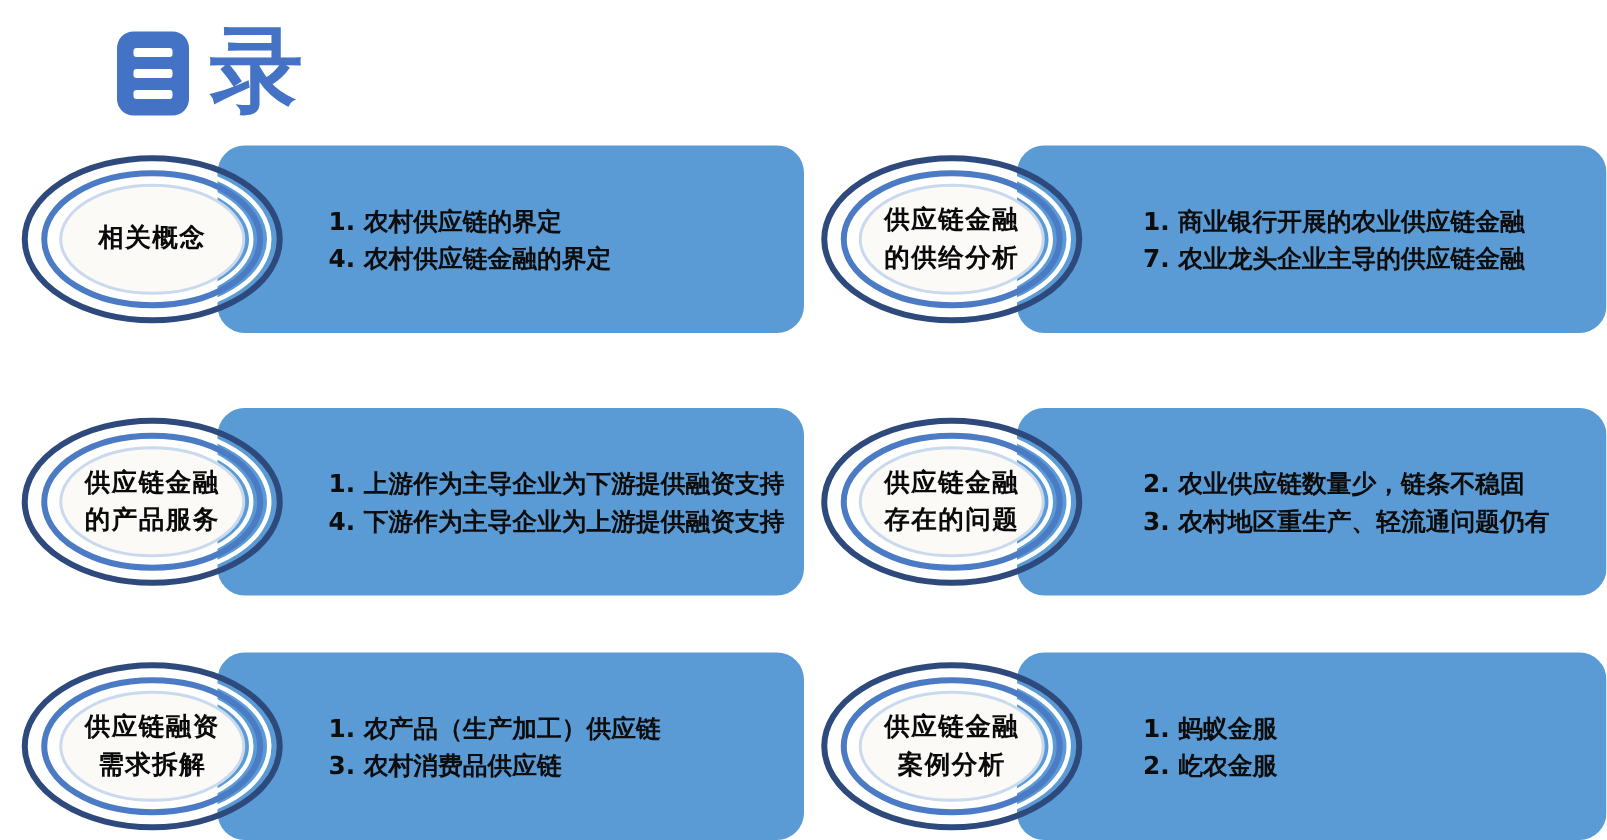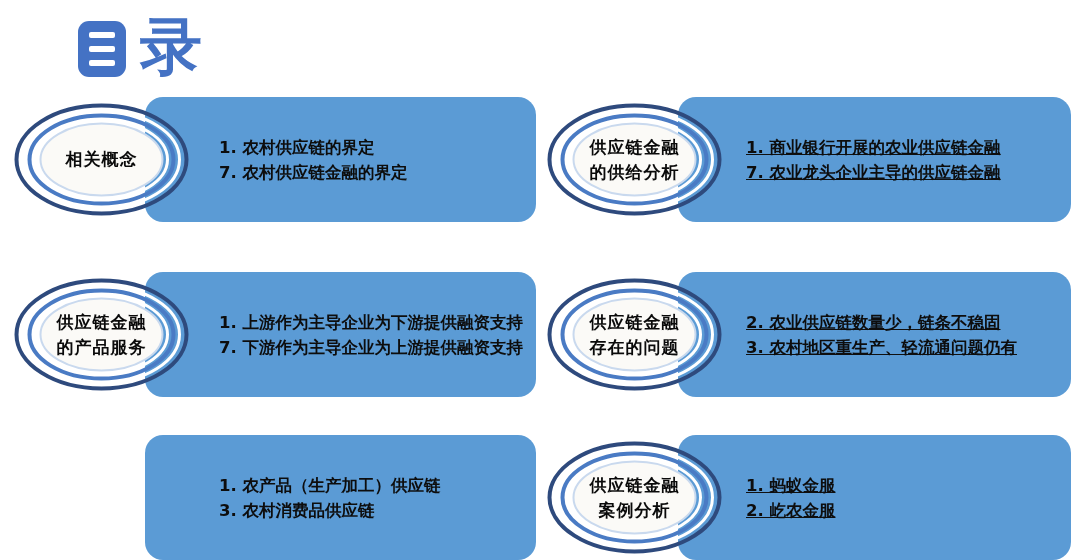--- a/index.html
+++ b/index.html
@@ -91,21 +91,21 @@
     position: absolute;
     left: 74px;
     top: 50%;
     transform: translateY(-50%);
     right: 4px;
     margin: 0;
     padding: 0;
     list-style: none;
     color: #101010;
   }
-  .col-right .panel-list { left: 68px; text-decoration: underline; }
+  .col-right .panel-list { left: 84px; }
   .panel-list li {
     font-size: 16.5px;
     line-height: 25px;
     font-weight: bold;
     color: #0d0d0d;
     white-space: nowrap;
     font-family: "DejaVu Sans", "Liberation Sans", sans-serif;
   }
 
   
@@ -155,21 +155,21 @@
   <div class="title-char">录</div>
 
 </div>
 
 <div class="toc-grid">
 
   <div class="toc-entry col-left row-1">
     <div class="panel">
       <ul class="panel-list wrap">
         <li>1. 农村供应链的界定</li>
-        <li>7. 农村供应链金融的界定</li>
+        <li>4. 农村供应链金融的界定</li>
       </ul>
     </div>
     <div class="badge">
       <svg viewBox="0 0 175 113" xmlns="http://www.w3.org/2000/svg">
         <ellipse cx="87.5" cy="56.5" rx="85" ry="54" fill="none" stroke="#2e4a7d" stroke-width="4"></ellipse>
         <ellipse cx="87.5" cy="56.5" rx="78" ry="48.5" fill="none" stroke="#ffffff" stroke-width="3"></ellipse>
         <ellipse cx="87.5" cy="56.5" rx="72" ry="44" fill="none" stroke="#4a7bc4" stroke-width="4"></ellipse>
         <ellipse cx="87.5" cy="56.5" rx="66" ry="39.5" fill="none" stroke="#ffffff" stroke-width="3"></ellipse>
         <ellipse cx="87.5" cy="56.5" rx="61" ry="36" fill="#fbfaf7" stroke="#c9d9ee" stroke-width="2"></ellipse>
       </svg>
@@ -198,21 +198,21 @@
         <span>供应链金融</span>
         <span>的供给分析</span>
       </div>
     </div>
   </div>
 
   <div class="toc-entry col-left row-2">
     <div class="panel">
       <ul class="panel-list">
         <li>1. 上游作为主导企业为下游提供融资支持</li>
-        <li>7. 下游作为主导企业为上游提供融资支持</li>
+        <li>4. 下游作为主导企业为上游提供融资支持</li>
       </ul>
     </div>
     <div class="badge">
       <svg viewBox="0 0 175 113" xmlns="http://www.w3.org/2000/svg">
         <ellipse cx="87.5" cy="56.5" rx="85" ry="54" fill="none" stroke="#2e4a7d" stroke-width="4"></ellipse>
         <ellipse cx="87.5" cy="56.5" rx="78" ry="48.5" fill="none" stroke="#ffffff" stroke-width="3"></ellipse>
         <ellipse cx="87.5" cy="56.5" rx="72" ry="44" fill="none" stroke="#4a7bc4" stroke-width="4"></ellipse>
         <ellipse cx="87.5" cy="56.5" rx="66" ry="39.5" fill="none" stroke="#ffffff" stroke-width="3"></ellipse>
         <ellipse cx="87.5" cy="56.5" rx="61" ry="36" fill="#fbfaf7" stroke="#c9d9ee" stroke-width="2"></ellipse>
       </svg>
@@ -245,20 +245,33 @@
     </div>
   </div>
 
   <div class="toc-entry col-left row-3">
     <div class="panel">
       <ul class="panel-list">
         <li>1. 农产品（生产加工）供应链</li>
         <li>3. 农村消费品供应链</li>
       </ul>
     </div>
+    <div class="badge">
+      <svg viewBox="0 0 175 113" xmlns="http://www.w3.org/2000/svg">
+        <ellipse cx="87.5" cy="56.5" rx="85" ry="54" fill="none" stroke="#2e4a7d" stroke-width="4"></ellipse>
+        <ellipse cx="87.5" cy="56.5" rx="78" ry="48.5" fill="none" stroke="#ffffff" stroke-width="3"></ellipse>
+        <ellipse cx="87.5" cy="56.5" rx="72" ry="44" fill="none" stroke="#4a7bc4" stroke-width="4"></ellipse>
+        <ellipse cx="87.5" cy="56.5" rx="66" ry="39.5" fill="none" stroke="#ffffff" stroke-width="3"></ellipse>
+        <ellipse cx="87.5" cy="56.5" rx="61" ry="36" fill="#fbfaf7" stroke="#c9d9ee" stroke-width="2"></ellipse>
+      </svg>
+      <div class="badge-label">
+        <span>供应链融资</span>
+        <span>需求拆解</span>
+      </div>
+    </div>
   </div>
 
   <div class="toc-entry col-right row-3">
     <div class="panel">
       <ul class="panel-list">
         <li>1. 蚂蚁金服</li>
         <li>2. 屹农金服</li>
       </ul>
     </div>
     <div class="badge">

